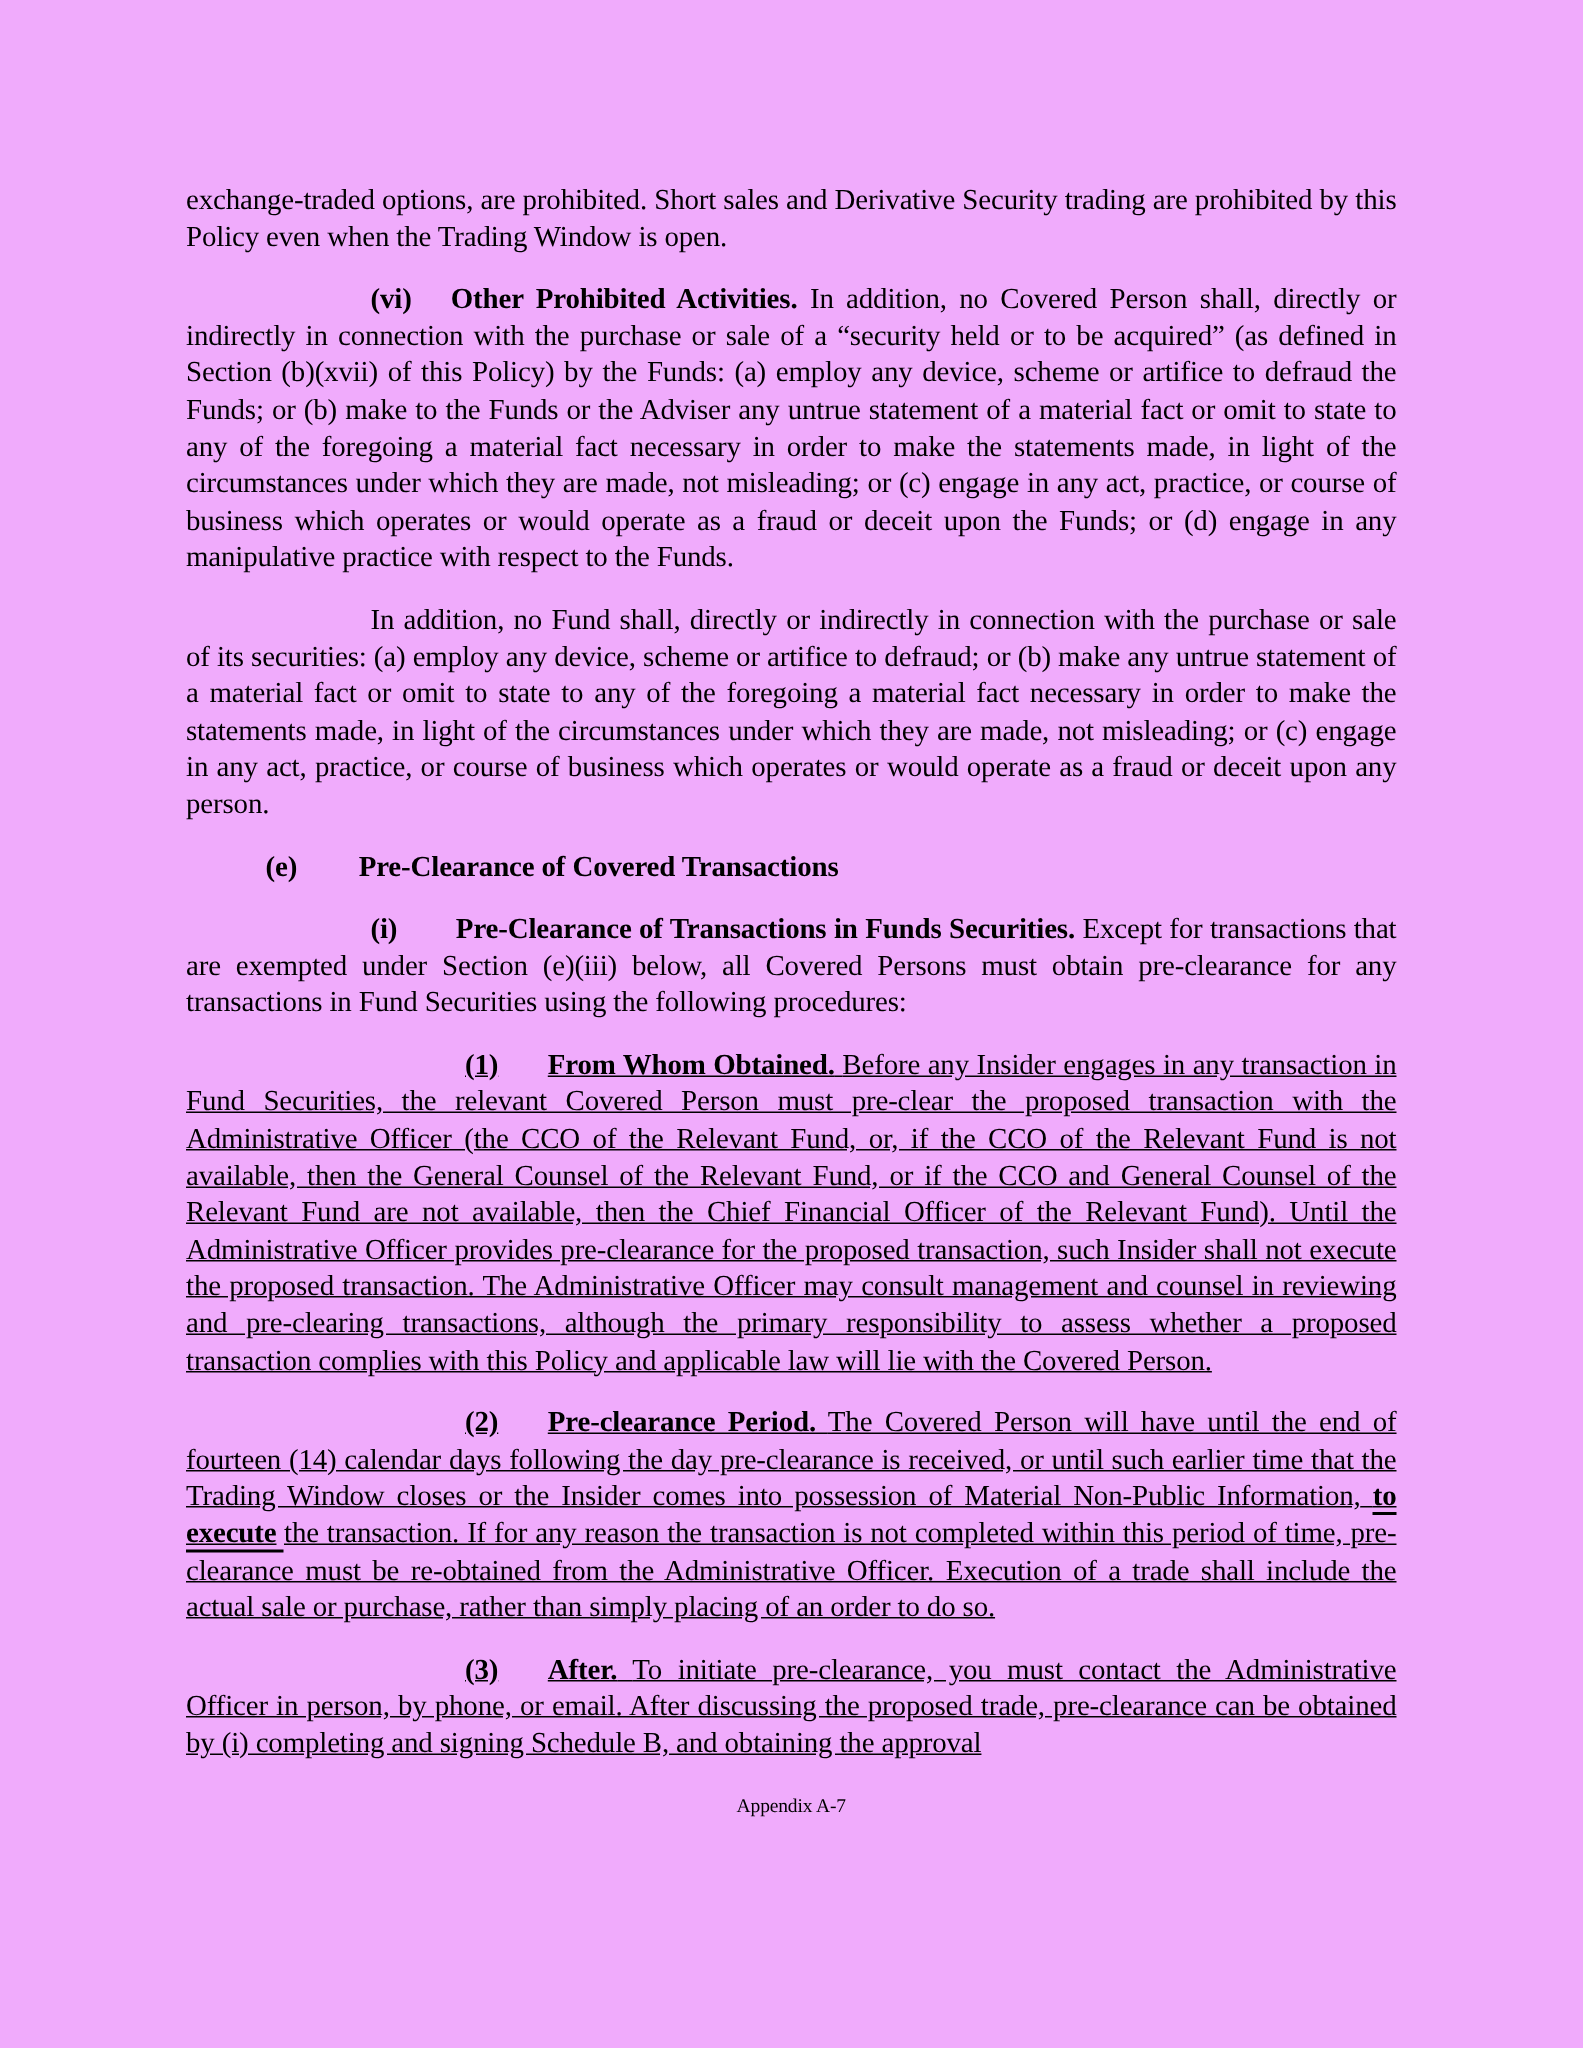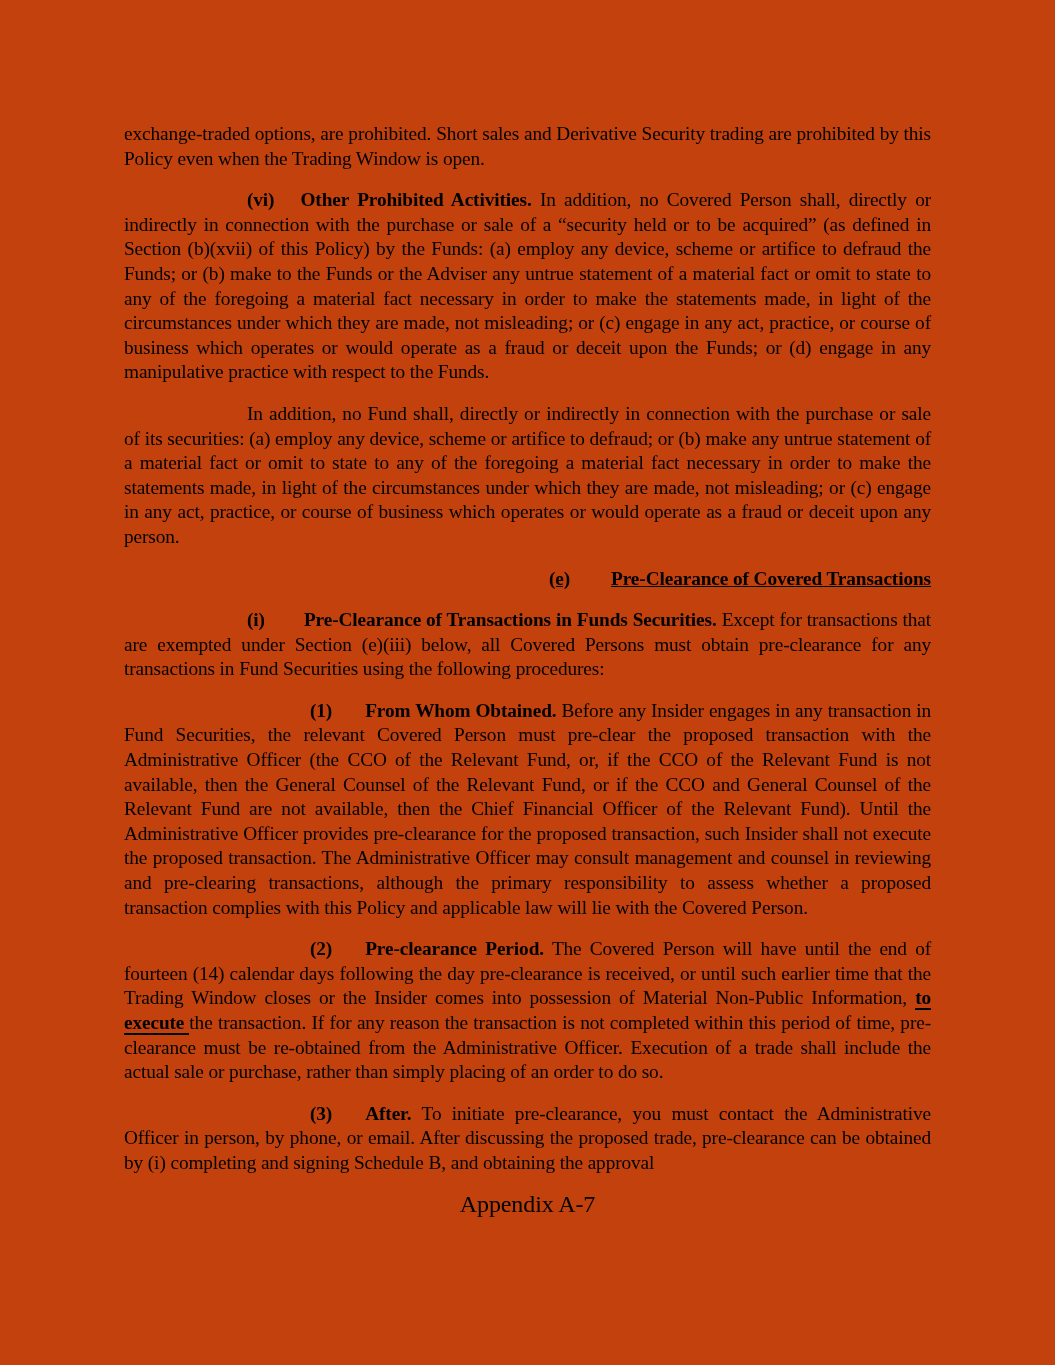--- a/index.html
+++ b/index.html
@@ -5,36 +5,36 @@
   html, body {
     margin: 0;
     padding: 0;
     background: #ffffff;
   }
   .page {
     position: relative;
     width: 1055px;
     height: 1365px;
     box-sizing: border-box;
-    background: #c2410c;
+    background: #f0abfc;
     color: #000000;
     font-family: "Liberation Serif", "DejaVu Serif", serif;
     font-size: 19.3px;
     line-height: 24.6px;
     letter-spacing: -0.1px;
     padding: 122px 124px 0 124px;
     overflow: hidden;
   }
   .para {
     margin: 0 0 17px 0;
     text-align: justify;
   }
   .indent-num   { text-indent: 123px; }  
-  .indent-sub   { text-indent: 186px; }  
-  .indent-head  { text-indent: 53px; text-align: right; text-decoration: underline; }  
+  .indent-sub   { text-indent: 186px; text-decoration: underline; }  
+  .indent-head  { text-indent: 53px; text-align: left; }  
   .tab {
     display: inline-block;
     height: 1px;
   }
   .tab-e  { width: 41px; }
   .tab-vi { width: 26px; }
   .tab-i  { width: 39px; }
   .tab-n  { width: 33px; }
   .num, .run-heading { font-weight: bold; }
   .u-bold {
@@ -42,21 +42,21 @@
     text-decoration: none;
     border-bottom: 2px solid #000;
     padding-right: 5px;
   }
   .footer {
     position: absolute;
     left: 0;
     top: 1192px;
     width: 100%;
     text-align: center;
-    font-size: 24px;
+    font-size: 13px;
   }
 </style>
 </head>
 <body>
 
 <div class="page">
 
   <p class="para"><span>exchange-traded options, are prohibited. Short sales and Derivative Security trading are prohibited by this Policy even when the Trading Window is open.</span></p>
 
   <p class="para indent-num"><span class="num">(vi)</span><span class="tab tab-vi"></span><span class="run-heading">Other Prohibited Activities.</span> <span>In addition, no Covered Person shall, directly or indirectly in connection with the purchase or sale of a “security held or to be acquired” (as defined in Section (b)(xvii) of this Policy) by the Funds: (a) employ any device, scheme or artifice to defraud the Funds; or (b) make to the Funds or the Adviser any untrue statement of a material fact or omit to state to any of the foregoing a material fact necessary in order to make the statements made, in light of the circumstances under which they are made, not misleading; or (c) engage in any act, practice, or course of business which operates or would operate as a fraud or deceit upon the Funds; or (d) engage in any manipulative practice with respect to the Funds.</span></p>

